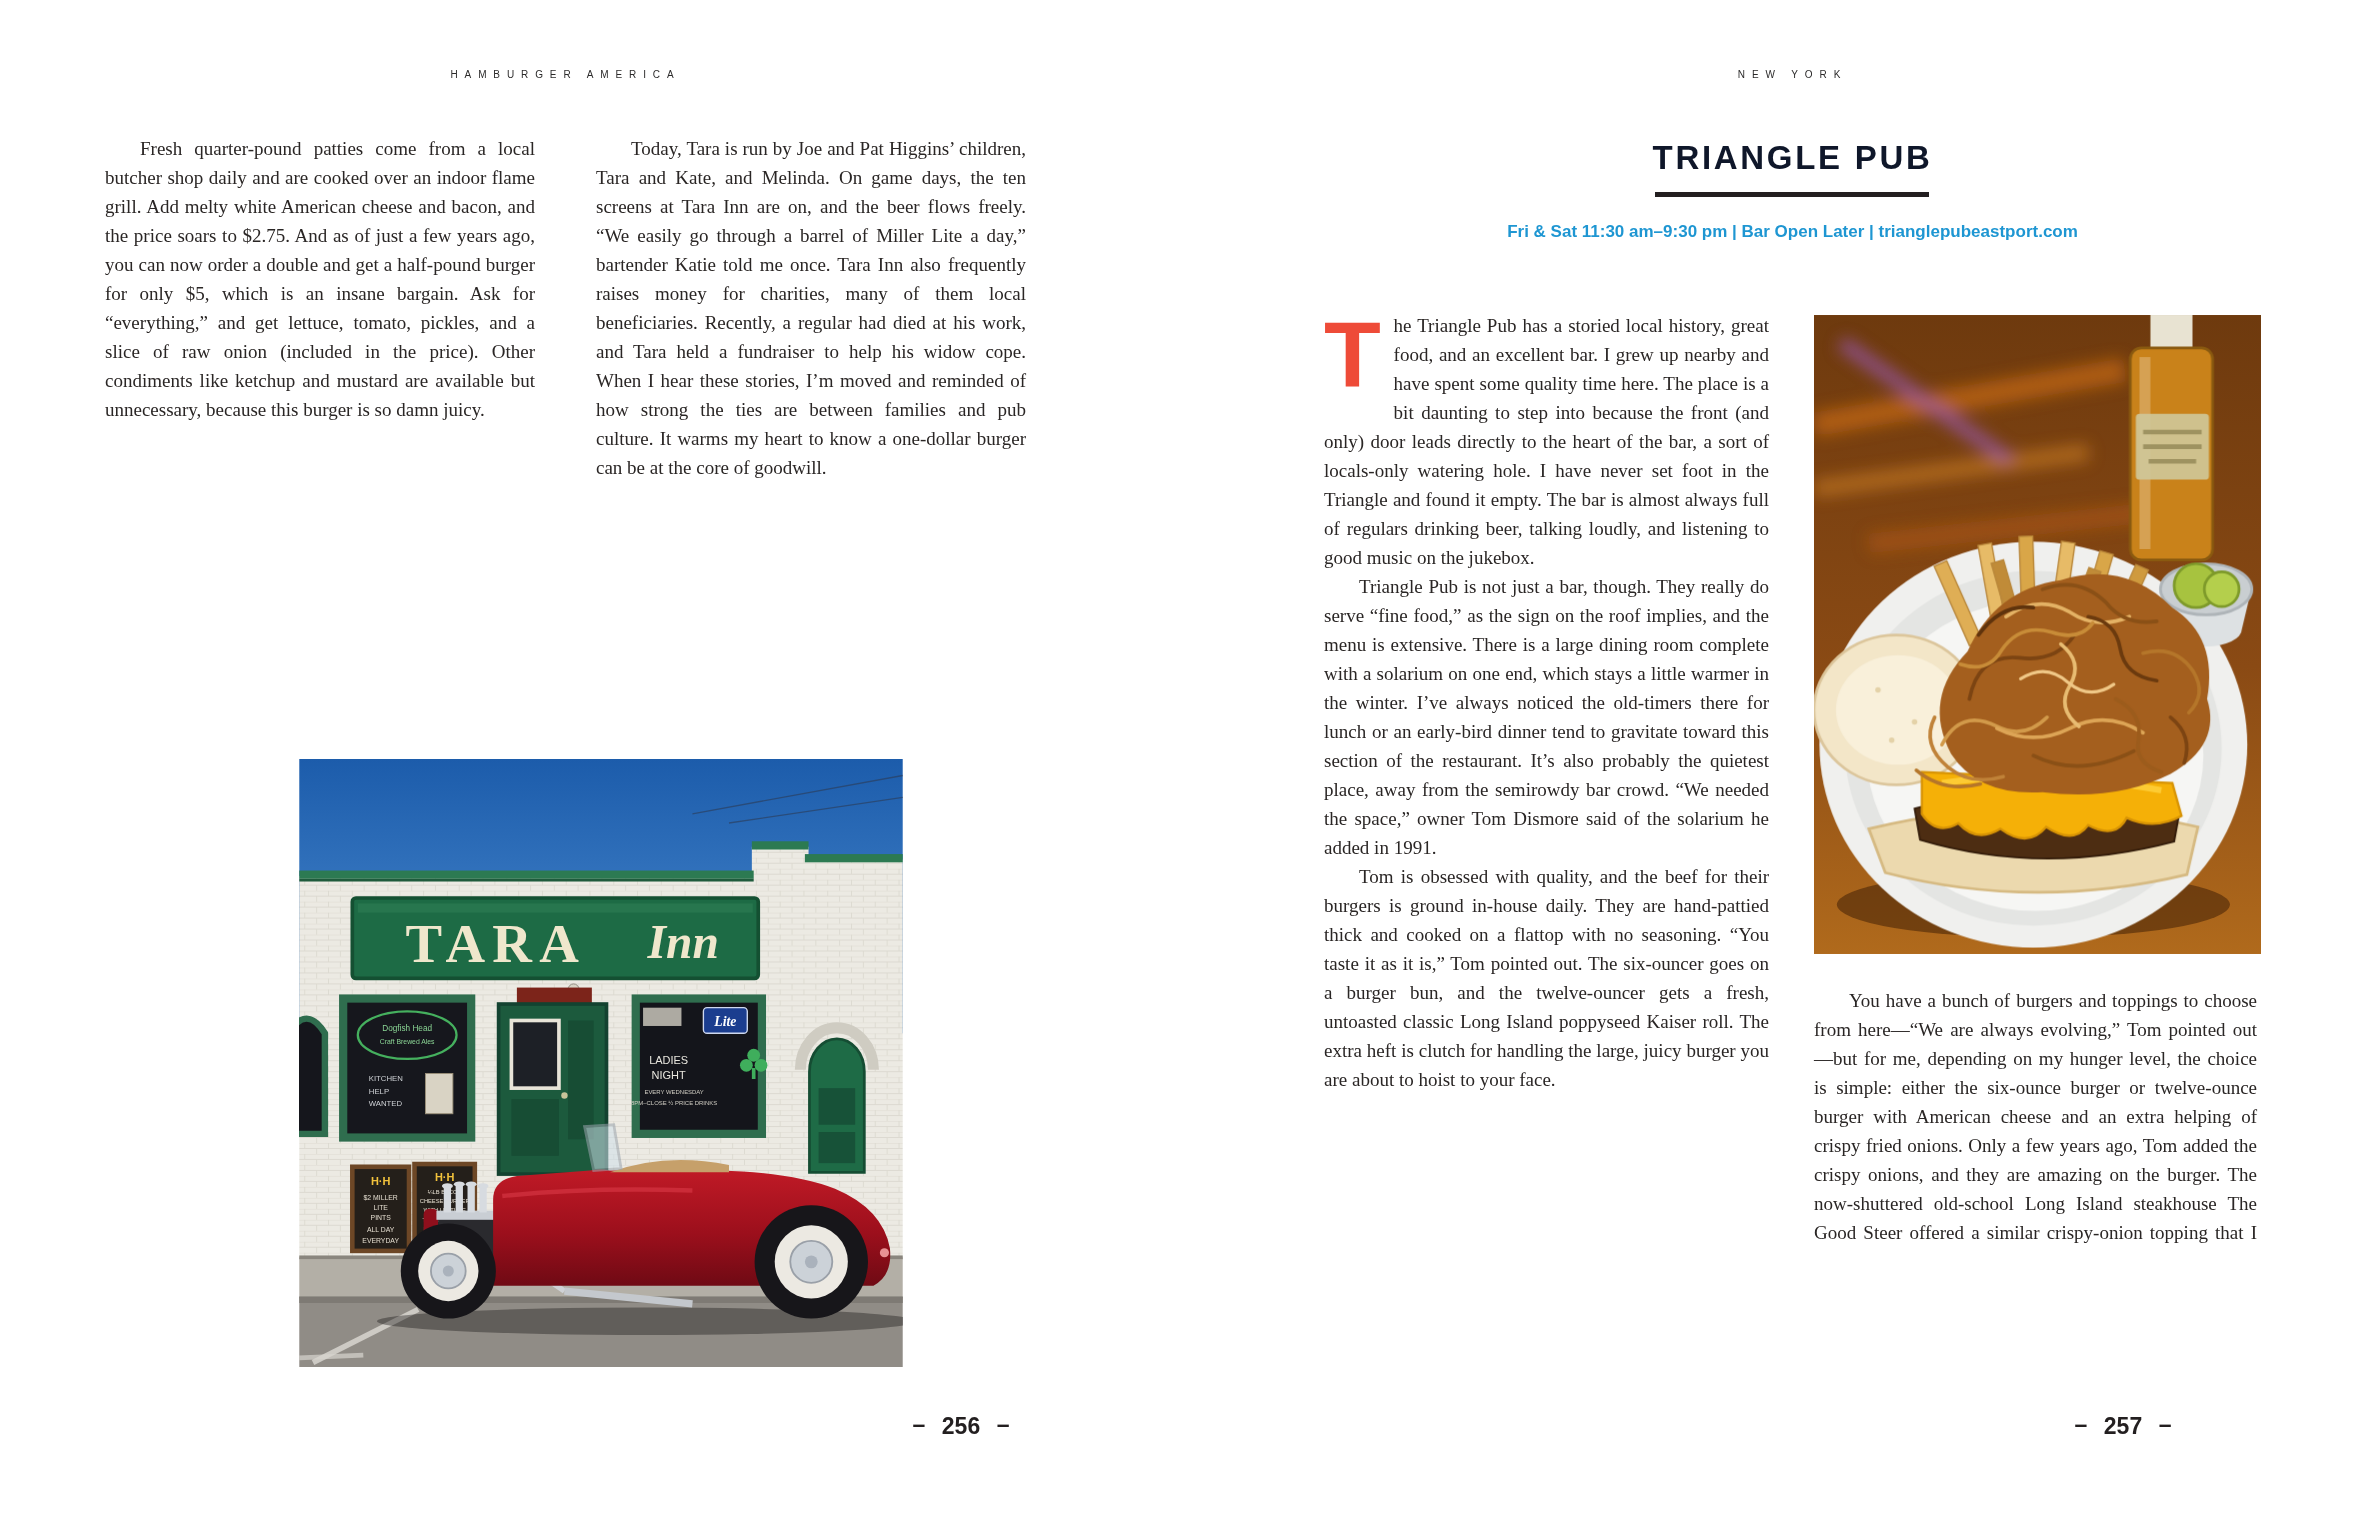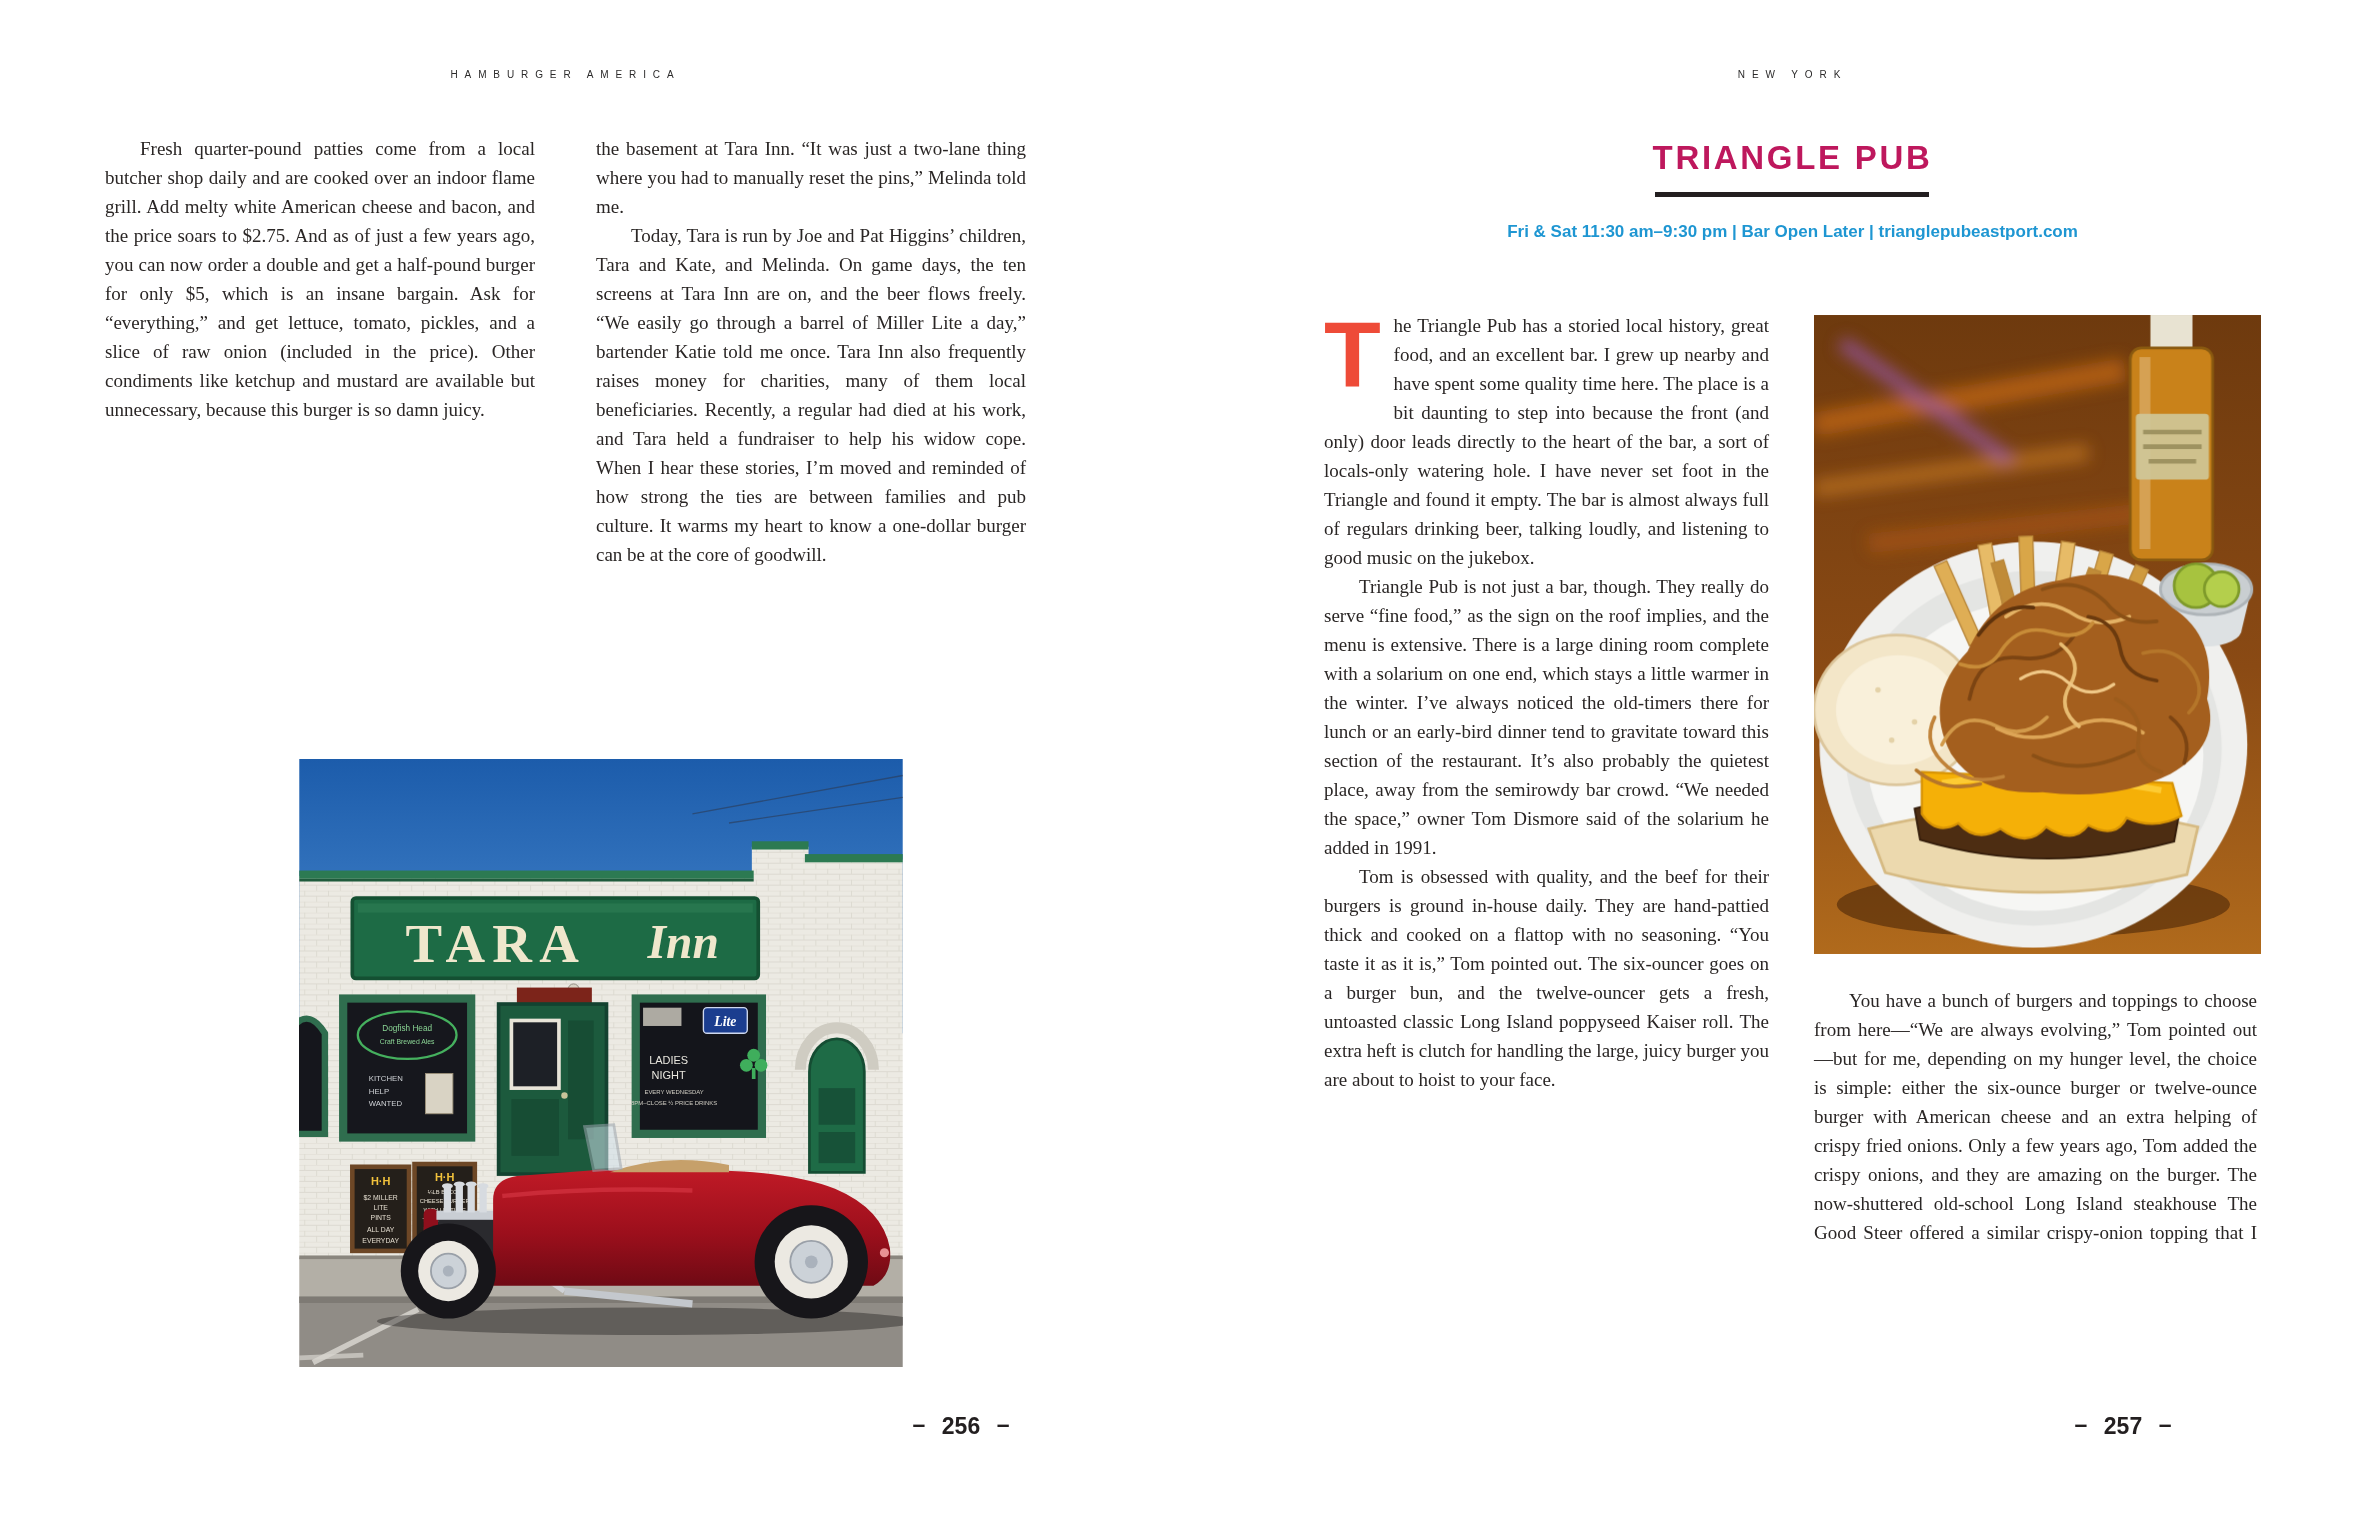--- a/index.html
+++ b/index.html
@@ -4,21 +4,21 @@
 <style>
   html,body{margin:0;padding:0;width:2377px;height:1536px;background:#ffffff;overflow:hidden;}
   body{position:relative;font-family:"Liberation Serif",serif;color:#231f20;}
   .abs{position:absolute;}
   .running-header{font-family:"Liberation Sans",sans-serif;font-size:10px;font-weight:400;
     letter-spacing:6.9px;text-align:center;color:#2b2a2a;}
   .body-col p{margin:0;text-align:justify;font-size:19px;line-height:29px;color:#2a2625;}
   .body-col p.indent{text-indent:35px;}
   .body-col p.jlast{text-align-last:justify;}
   .chapter-title{font-family:"Liberation Sans",sans-serif;font-weight:bold;font-size:33px;
-    letter-spacing:2.7px;text-align:center;color:#be185d;}
+    letter-spacing:2.7px;text-align:center;color:#0f172a;}
   .title-rule{height:4.6px;}
   .info-lines{font-family:"Liberation Sans",sans-serif;font-weight:bold;font-size:17px;
     line-height:27.4px;text-align:center;}
   .pagenum{font-family:"Liberation Sans",sans-serif;font-weight:bold;font-size:23px;
     text-align:right;color:#231f20;}
   .pagenum .dash{display:inline-block;margin:0 16.5px;transform:translateY(-1.8px);}
   .dropcap{float:left;font-family:"Liberation Sans",sans-serif;font-weight:bold;
     font-size:93px;line-height:77px;height:84px;margin:5.5px 12.8px 0 0;}
   svg{display:block;}
   .photo-frame{overflow:hidden;}
@@ -26,21 +26,20 @@
 </head>
 <body>
 
 <div class="abs running-header" style="left:105px;top:69px;width:921px;">HAMBURGER AMERICA</div>
 
 <div class="abs body-col" style="left:105px;top:134px;width:430px;">
   <p class="indent">Fresh quarter-pound patties come from a local butcher shop daily and are cooked over an indoor flame grill. Add melty white American cheese and bacon, and the price soars to $2.75. And as of just a few years ago, you can now order a double and get a half-pound burger for only $5, which is an insane bargain. Ask for “everything,” and get lettuce, tomato, pickles, and a slice of raw onion (included in the price). Other condiments like ketchup and mustard are available but unnecessary, because this burger is so damn juicy.</p>
 </div>
 
 <div class="abs body-col" style="left:596px;top:134px;width:430px;">
-  <p>the basement at Tara Inn. “It was just a two-lane thing where you had to manually reset the pins,” Melinda told me.</p>
   <p class="indent">Today, Tara is run by Joe and Pat Higgins’ children, Tara and Kate, and Melinda. On game days, the ten screens at Tara Inn are on, and the beer flows freely. “We easily go through a barrel of Miller Lite a day,” bartender Katie told me once. Tara Inn also frequently raises money for charities, many of them local beneficiaries. Recently, a regular had died at his work, and Tara held a fundraiser to help his widow cope. When I hear these stories, I’m moved and reminded of how strong the ties are between families and pub culture. It warms my heart to know a one-dollar burger can be at the core of goodwill.</p>
 </div>
 
 <div class="abs photo-frame" style="left:263px;top:759px;width:604px;height:608px;margin-left:36px;">
 <svg viewBox="0 0 660 665" width="604" height="608">
   <defs>
     <linearGradient id="sky" x1="0" y1="0" x2="0" y2="1">
       <stop offset="0" stop-color="#1c5cab"></stop>
           <stop offset="1" stop-color="#4e8ed2"></stop>
     </linearGradient>

